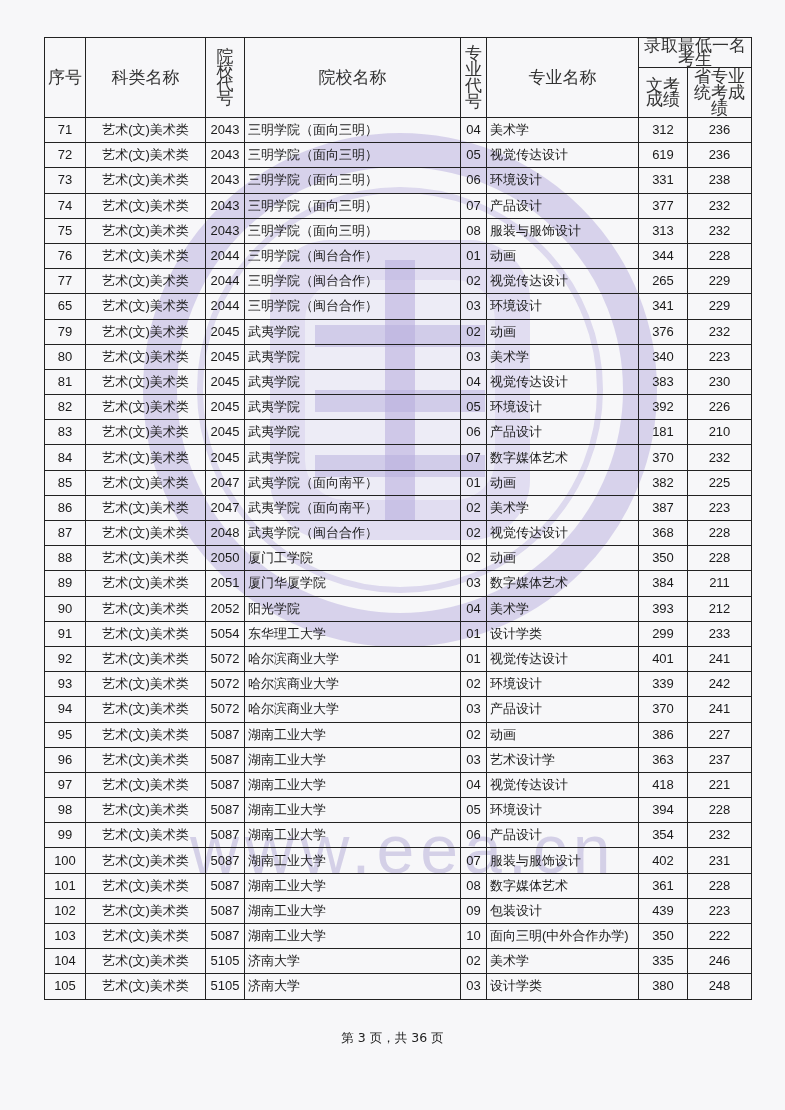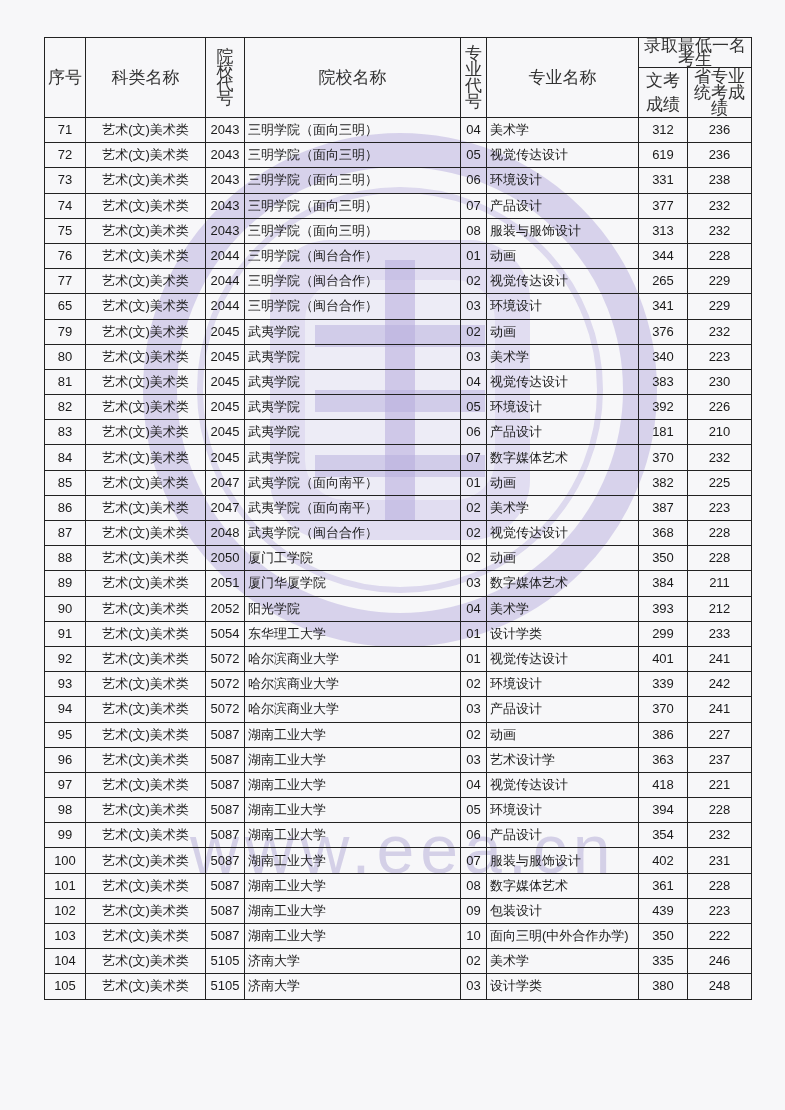--- a/index.html
+++ b/index.html
@@ -58,21 +58,21 @@
       <tr style="height:30px">
         <th rowspan="2">序号</th>
         <th rowspan="2">科类名称</th>
         <th rowspan="2" style="padding:0 6px">院校代号</th>
         <th rowspan="2">院校名称</th>
         <th rowspan="2" style="padding:0 4px;line-height:16px">专业代号</th>
         <th rowspan="2">专业名称</th>
         <th colspan="2">录取最低一名考生</th>
       </tr>
       <tr style="height:50px">
-        <th style="padding:0 4px;line-height:24px">文考成绩</th>
+        <th style="padding:0 4px;line-height:14px">文考成绩</th>
         <th style="padding:0 6px;line-height:16px">省专业统考成绩</th>
       </tr>
     </thead>
     <tbody id="tbody">
         <tr>
           <td class="c">71</td>
           <td class="c">艺术(文)美术类</td>
           <td class="c">2043</td>
           <td class="l">三明学院（面向三明）</td>
           <td class="c">04</td>
@@ -416,13 +416,14 @@
           <td class="c">5105</td>
           <td class="l">济南大学</td>
           <td class="c">03</td>
           <td class="l">设计学类</td>
           <td class="c">380</td>
           <td class="c">248</td>
         </tr>
       </tbody>
   </table>
 
+  <div class="footer">第 3 页，共 36 页</div>
 </div>
 
 </body></html>

